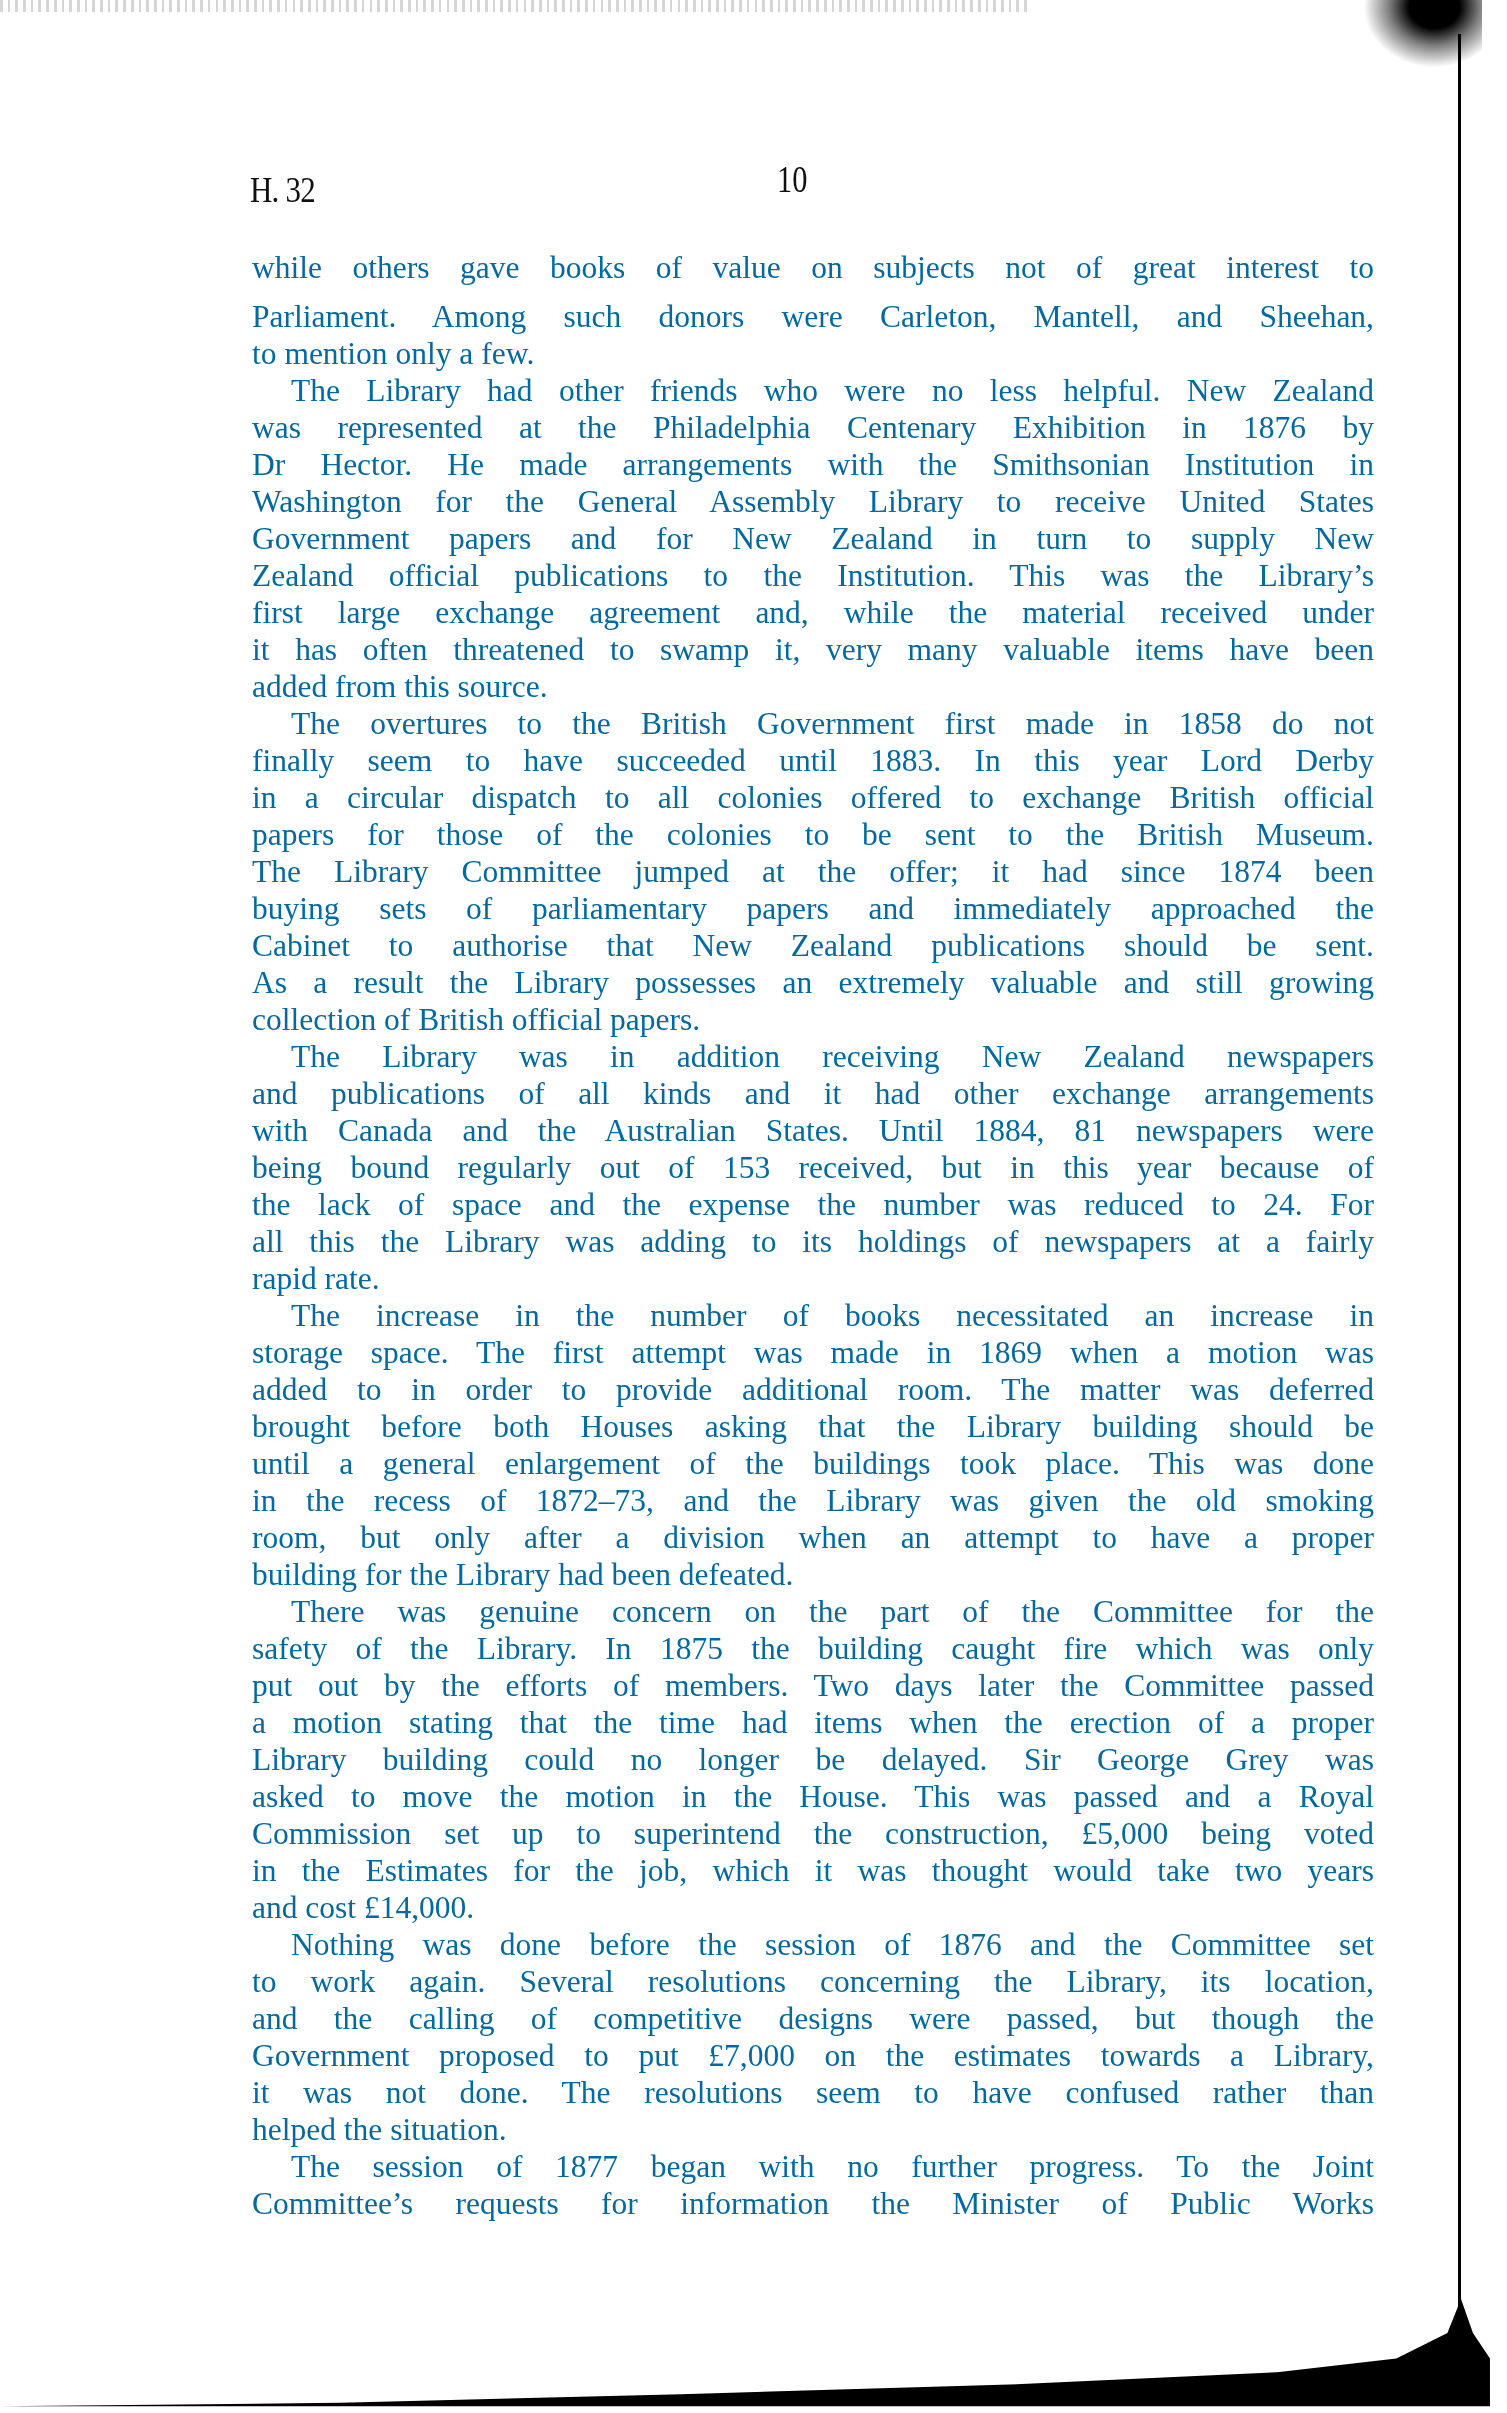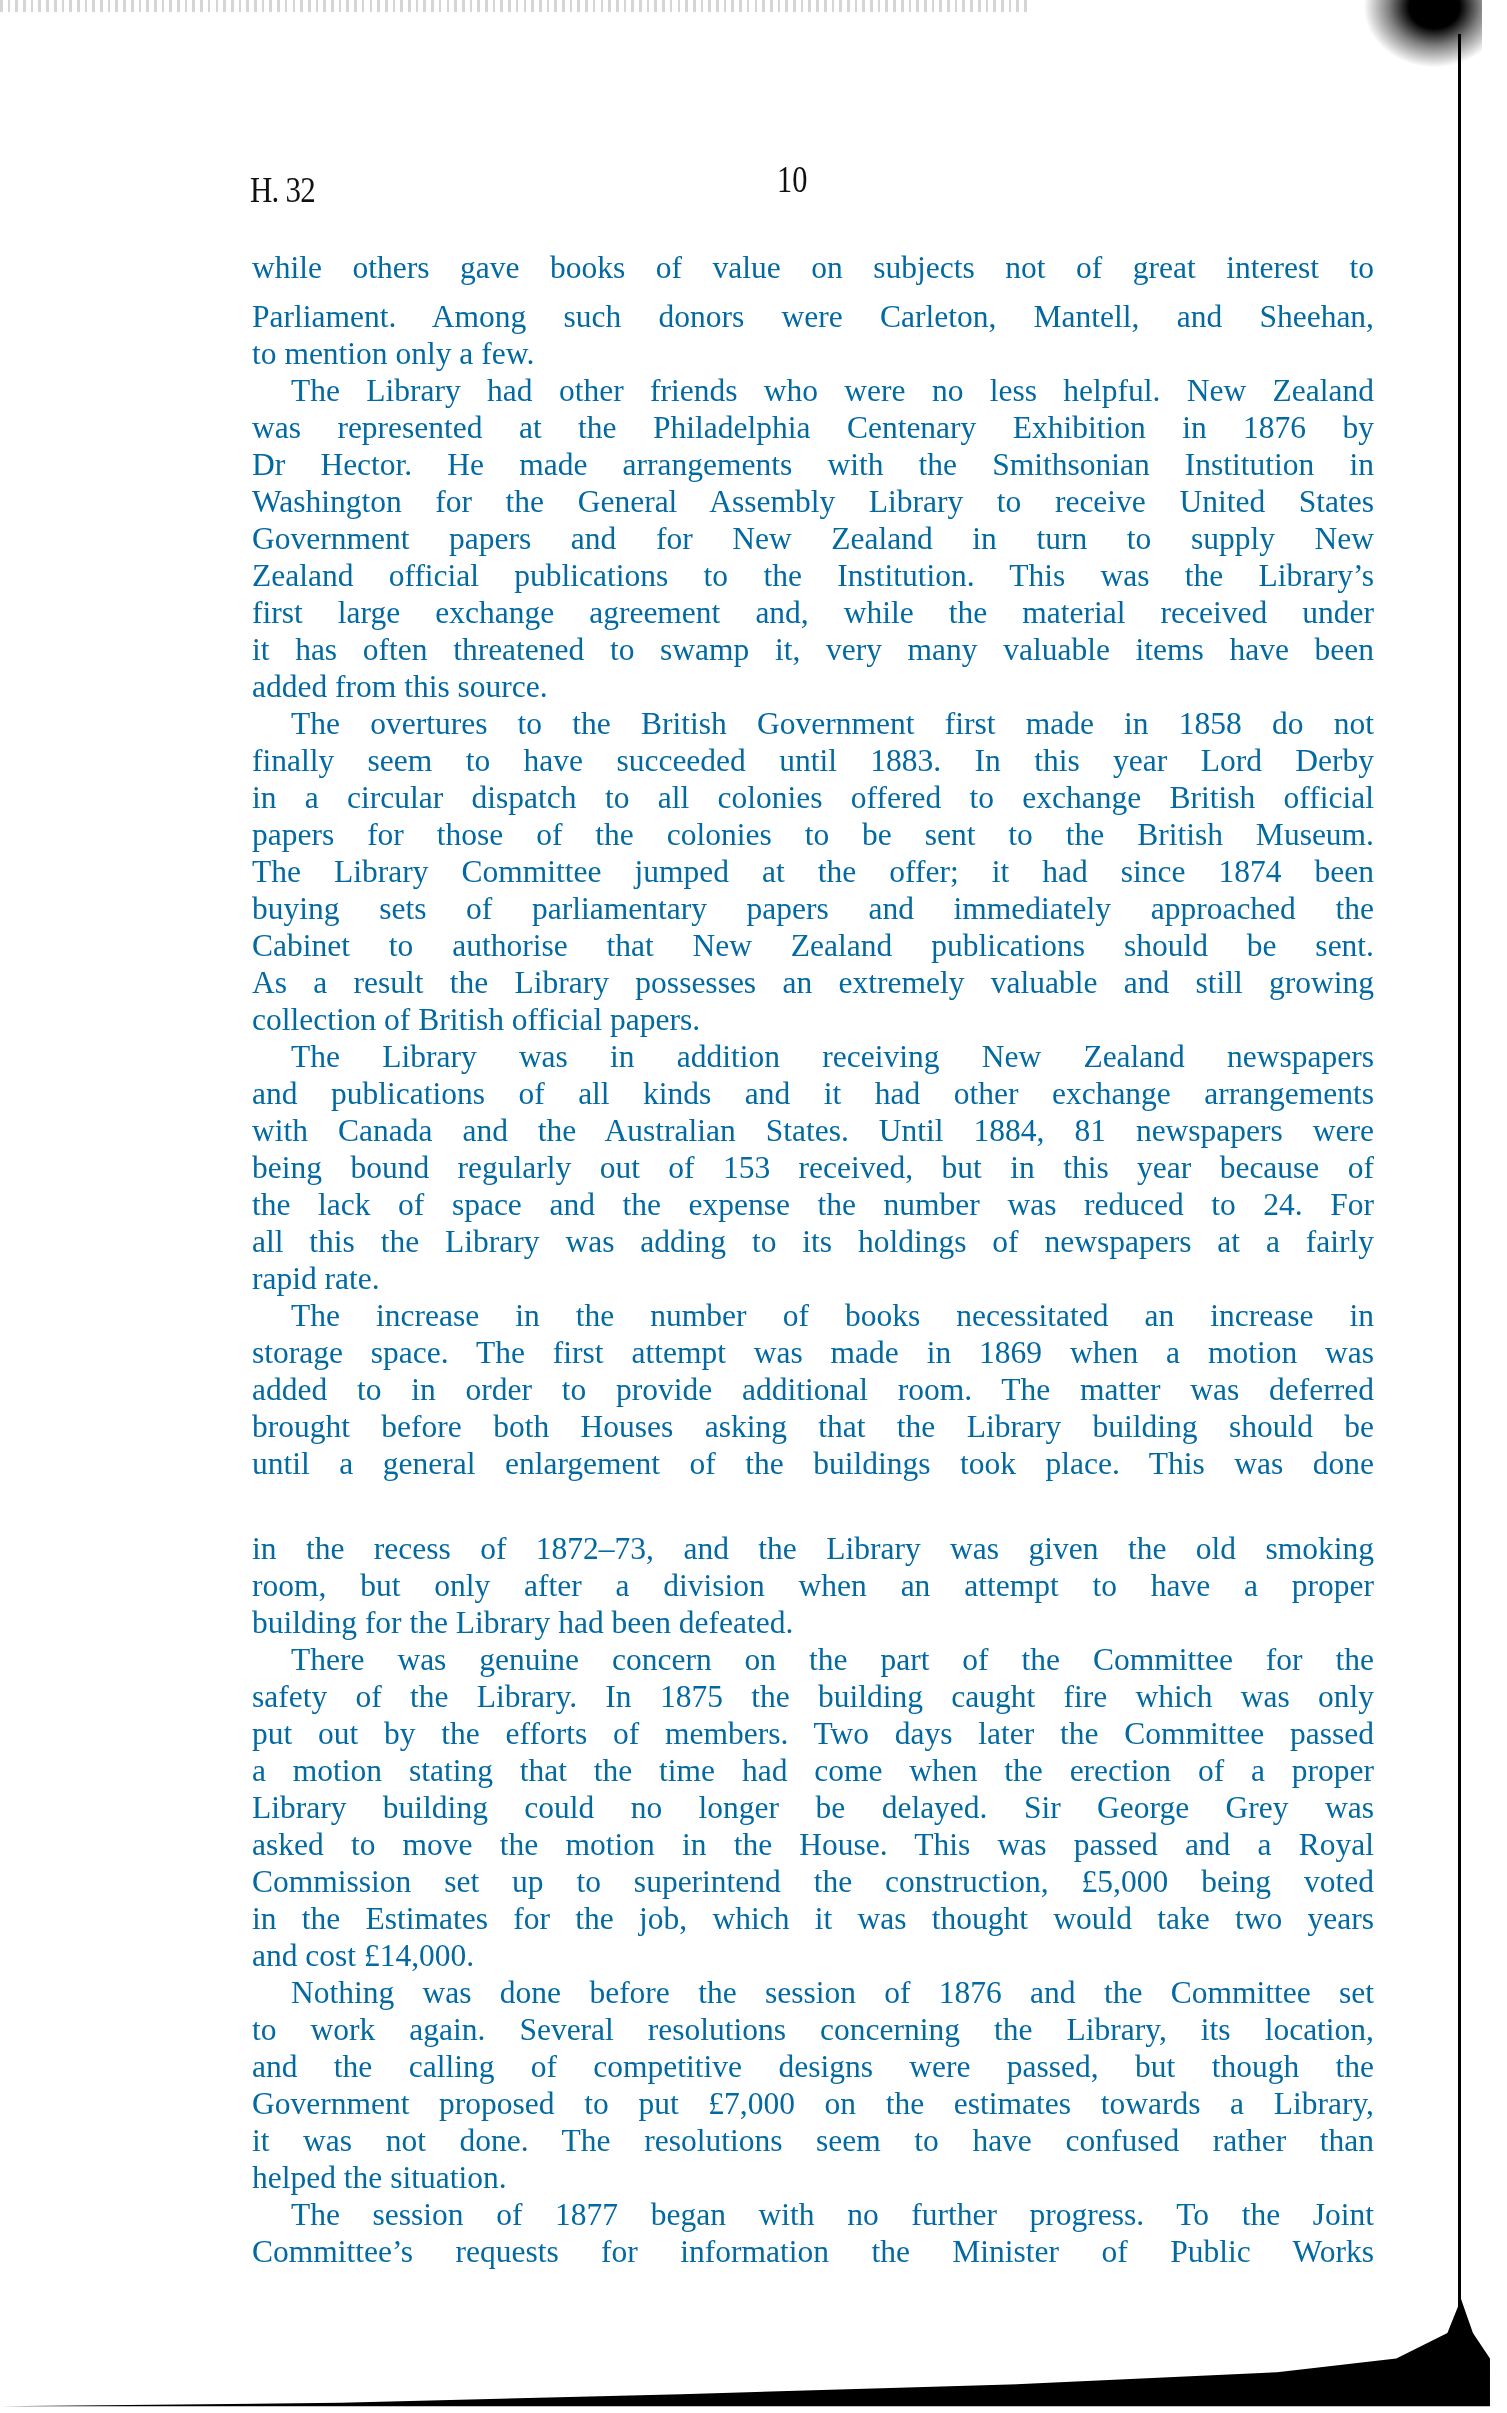--- a/index.html
+++ b/index.html
@@ -98,29 +98,29 @@
         <div class="line" style="letter-spacing: 0px;"><span style="white-space: nowrap; word-spacing: 0px;">the lack of space and the expense the number was reduced to 24. For</span></div>
         <div class="line" style="letter-spacing: 0px;"><span style="white-space: nowrap; word-spacing: 0px;">all this the Library was adding to its holdings of newspapers at a fairly</span></div>
         <div class="line last" style="letter-spacing: 0px;"><span style="white-space: nowrap;">rapid rate.</span></div>
       </div>
       <div>
         <div class="line indent" style="letter-spacing: 0px;"><span style="white-space: nowrap; word-spacing: 0px;">The increase in the number of books necessitated an increase in</span></div>
         <div class="line" style="letter-spacing: 0px;"><span style="white-space: nowrap; word-spacing: 0px;">storage space. The first attempt was made in 1869 when a motion was</span></div>
         <div class="line" style="letter-spacing: 0px;"><span style="white-space: nowrap; word-spacing: 0px;">added to in order to provide additional room. The matter was deferred</span></div>
         <div class="line" style="letter-spacing: 0px;"><span style="white-space: nowrap; word-spacing: 0px;">brought before both Houses asking that the Library building should be</span></div>
         <div class="line" style="letter-spacing: 0px;"><span style="white-space: nowrap; word-spacing: 0px;">until a general enlargement of the buildings took place. This was done</span></div>
-        <div class="line" style="letter-spacing: 0px; margin-top: 48px;"><span style="white-space: nowrap; word-spacing: 0px;">in the recess of 1872–73, and the Library was given the old smoking</span></div>
+        <div class="line" style="letter-spacing: 0px;"><span style="white-space: nowrap; word-spacing: 0px;">in the recess of 1872–73, and the Library was given the old smoking</span></div>
         <div class="line" style="letter-spacing: 0px;"><span style="white-space: nowrap; word-spacing: 0px;">room, but only after a division when an attempt to have a proper</span></div>
         <div class="line last" style="letter-spacing: 0px;"><span style="white-space: nowrap;">building for the Library had been defeated.</span></div>
       </div>
       <div>
         <div class="line indent" style="letter-spacing: 0px;"><span style="white-space: nowrap; word-spacing: 0px;">There was genuine concern on the part of the Committee for the</span></div>
         <div class="line" style="letter-spacing: 0px;"><span style="white-space: nowrap; word-spacing: 0px;">safety of the Library. In 1875 the building caught fire which was only</span></div>
         <div class="line" style="letter-spacing: 0px;"><span style="white-space: nowrap; word-spacing: 0px;">put out by the efforts of members. Two days later the Committee passed</span></div>
-        <div class="line" style="letter-spacing: 0px;"><span style="white-space: nowrap; word-spacing: 0px;">a motion stating that the time had come when the erection of a proper</span></div>
+        <div class="line" style="letter-spacing: 0px;"><span style="white-space: nowrap; word-spacing: 0px;">a motion stating that the time had items when the erection of a proper</span></div>
         <div class="line" style="letter-spacing: 0px;"><span style="white-space: nowrap; word-spacing: 0px;">Library building could no longer be delayed. Sir George Grey was</span></div>
         <div class="line" style="letter-spacing: 0px;"><span style="white-space: nowrap; word-spacing: 0px;">asked to move the motion in the House. This was passed and a Royal</span></div>
         <div class="line" style="letter-spacing: 0px;"><span style="white-space: nowrap; word-spacing: 0px;">Commission set up to superintend the construction, £5,000 being voted</span></div>
         <div class="line" style="letter-spacing: 0px;"><span style="white-space: nowrap; word-spacing: 0px;">in the Estimates for the job, which it was thought would take two years</span></div>
         <div class="line last" style="letter-spacing: 0px;"><span style="white-space: nowrap;">and cost £14,000.</span></div>
       </div>
       <div>
         <div class="line indent" style="letter-spacing: 0px;"><span style="white-space: nowrap; word-spacing: 0px;">Nothing was done before the session of 1876 and the Committee set</span></div>
         <div class="line" style="letter-spacing: 0px;"><span style="white-space: nowrap; word-spacing: 0px;">to work again. Several resolutions concerning the Library, its location,</span></div>
         <div class="line" style="letter-spacing: 0px;"><span style="white-space: nowrap; word-spacing: 0px;">and the calling of competitive designs were passed, but though the</span></div>

